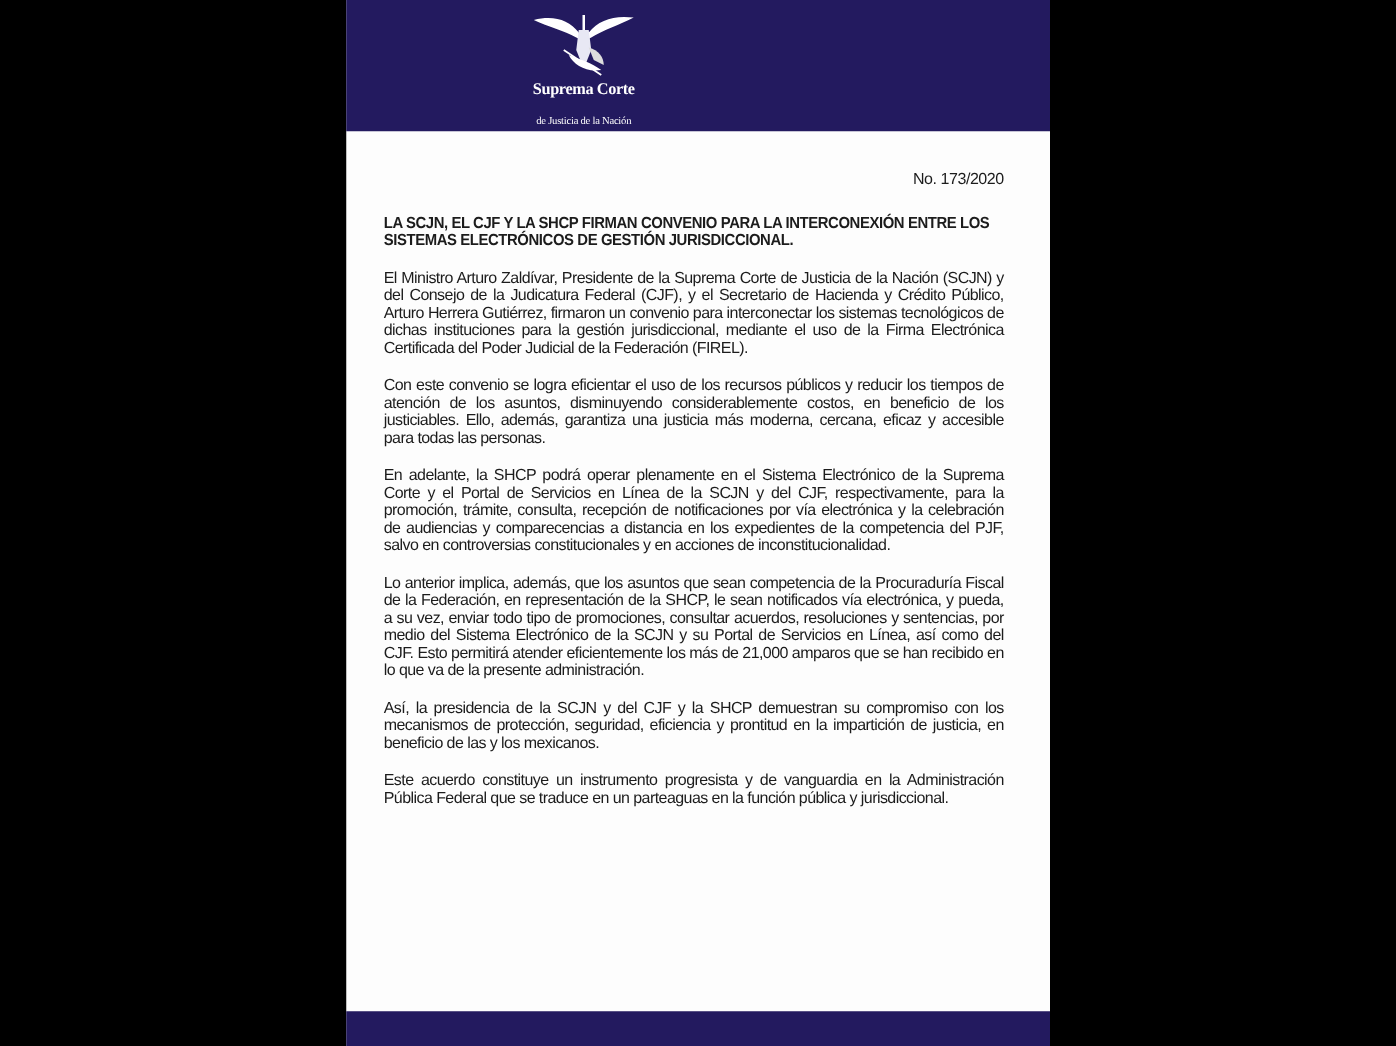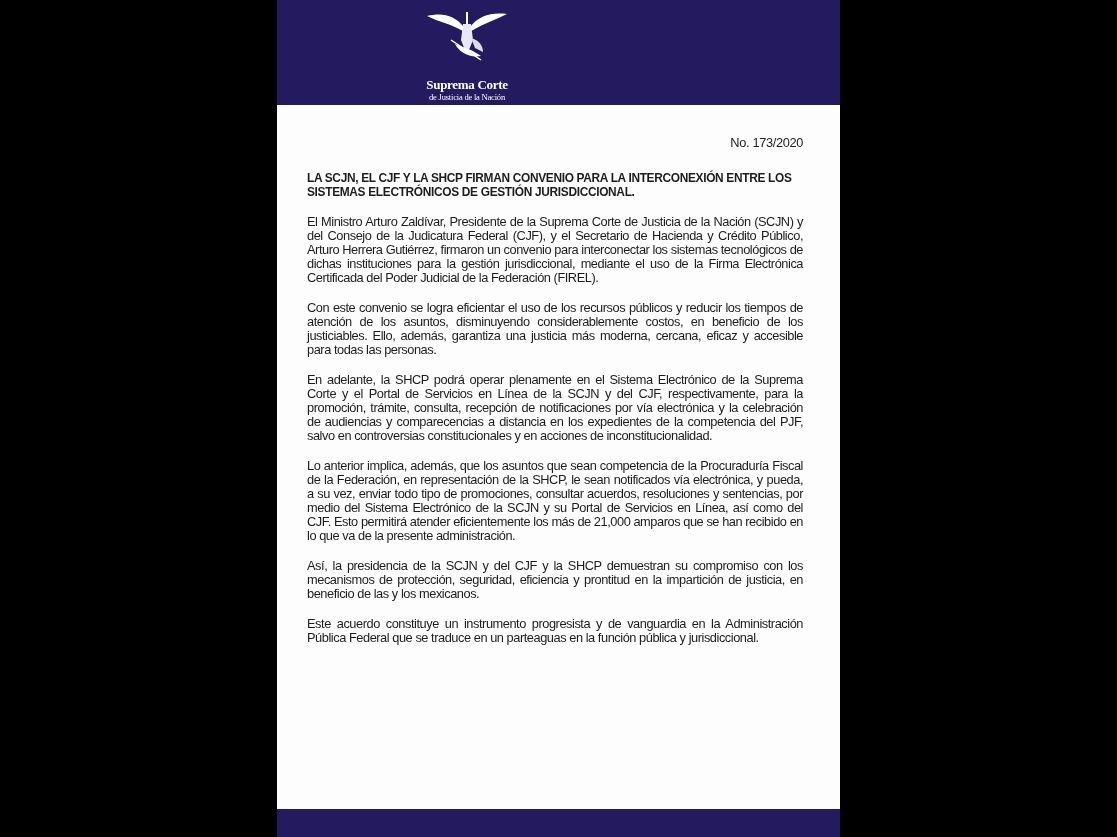--- a/index.html
+++ b/index.html
@@ -20,25 +20,26 @@
     position: absolute; left: 0; top: 809px; width: 563px; height: 28px;
     background: #231a5f;
   }
   .logo-scjn {
     position: absolute; left: 140px; top: 10px; width: 100px; height: 84px;
     text-align: center; color: #fff;
   }
   .logo-scjn svg { display: block; margin: 0 auto; }
   .scjn-name {
     font-family: "Liberation Serif", serif; font-weight: bold;
-    font-size: 13px; line-height: 14px; margin-top: 16px; letter-spacing: -0.3px;
+    font-size: 13px; line-height: 14px; margin-top: 2px; letter-spacing: -0.3px;
   }
   .scjn-sub {
     font-family: "Liberation Serif", serif; font-size: 8.5px; line-height: 10px;
     letter-spacing: -0.2px;
+    margin-top: 13px;
   }
   .logo-cjf {
     position: absolute; left: 310px; top: 12px; width: 110px; height: 80px;
     text-align: center; color: #fff;
   }
   .logo-cjf svg { display: block; margin: 0 auto; }
   .cjf-sub {
     font-size: 7.5px; line-height: 8.5px; color: #d8d6ee; margin-top: 2px;
   }
   .content {

